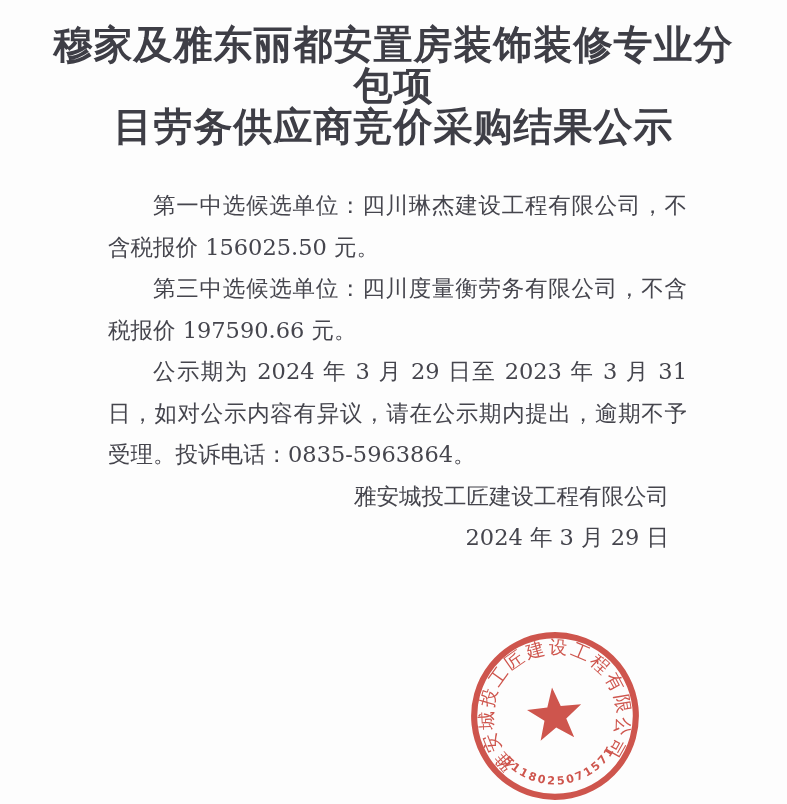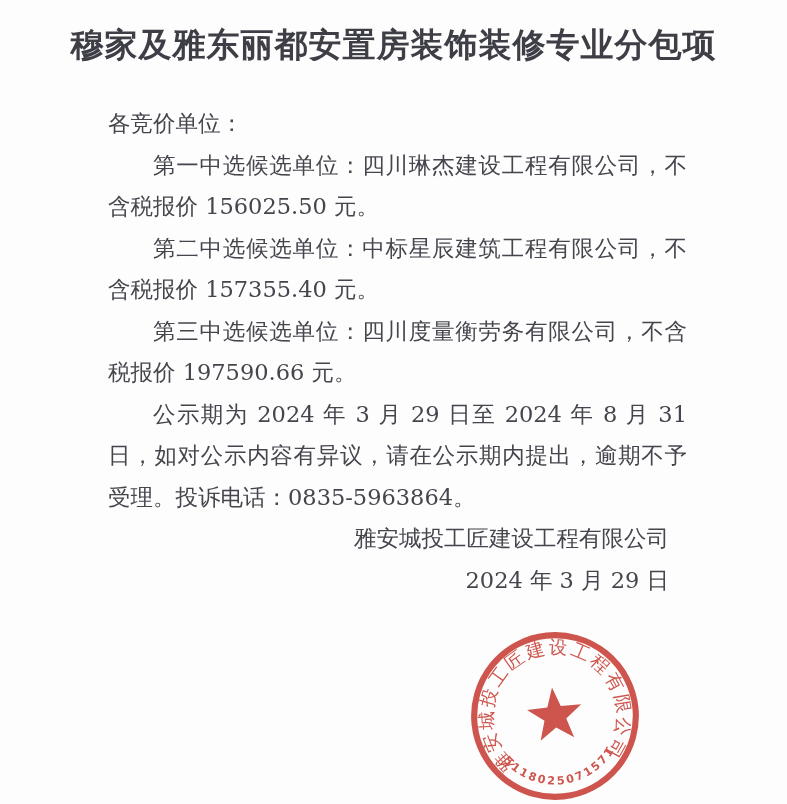--- a/index.html
+++ b/index.html
@@ -10,21 +10,21 @@
     background:#fdfdfd;
     color:#45454d;
     overflow:hidden;
     font-family:"DejaVu Serif","Liberation Serif",serif;
   }
   .title{
     margin:24px 40px 0 40px;
     text-align:center;
     font-family:"DejaVu Sans","Liberation Sans",sans-serif;
     font-weight:bold;
-    font-size:33px;
+    font-size:39px;
     line-height:41px;
     letter-spacing:1px;
     color:#3e3e46;
   }
   .body{
     margin-top:38px;
     padding:0 100px 0 108px;
     font-size:22.5px;
     line-height:41.5px;
   }
@@ -54,28 +54,27 @@
     fill:#c8382e;
   }
 </style>
 </head>
 <body>
 
 <div class="page">
 
   <div class="title">
     <div>穆家及雅东丽都安置房装饰装修专业分包项</div>
+    <div>目劳务供应商竞价采购结果公示</div>
   </div>
 
   <div class="body">
-    <p>各竞价单位：</p>
     <p class="indent">第一中选候选单位：四川琳杰建设工程有限公司，不含税报价 156025.50 元。</p>
-    <p class="indent">第二中选候选单位：中标星辰建筑工程有限公司，不含税报价 157355.40 元。</p>
     <p class="indent">第三中选候选单位：四川度量衡劳务有限公司，不含税报价 197590.66 元。</p>
-    <p class="indent">公示期为 2024 年 3 月 29 日至 2024 年 8 月 31 日，如对公示内容有异议，请在公示期内提出，逾期不予受理。投诉电话：0835-5963864。</p>
+    <p class="indent">公示期为 2024 年 3 月 29 日至 2023 年 3 月 31 日，如对公示内容有异议，请在公示期内提出，逾期不予受理。投诉电话：0835-5963864。</p>
 
     <div class="signature">
       <div>雅安城投工匠建设工程有限公司</div>
       <div>2024 年 3 月 29 日</div>
     </div>
   </div>
 
   <svg class="seal" viewBox="0 0 172 172" aria-hidden="true">
     <defs>
       <path id="ringPath" d="M 42.9 129.1 A 61 61 0 1 1 129.1 129.1" fill="none"></path>

